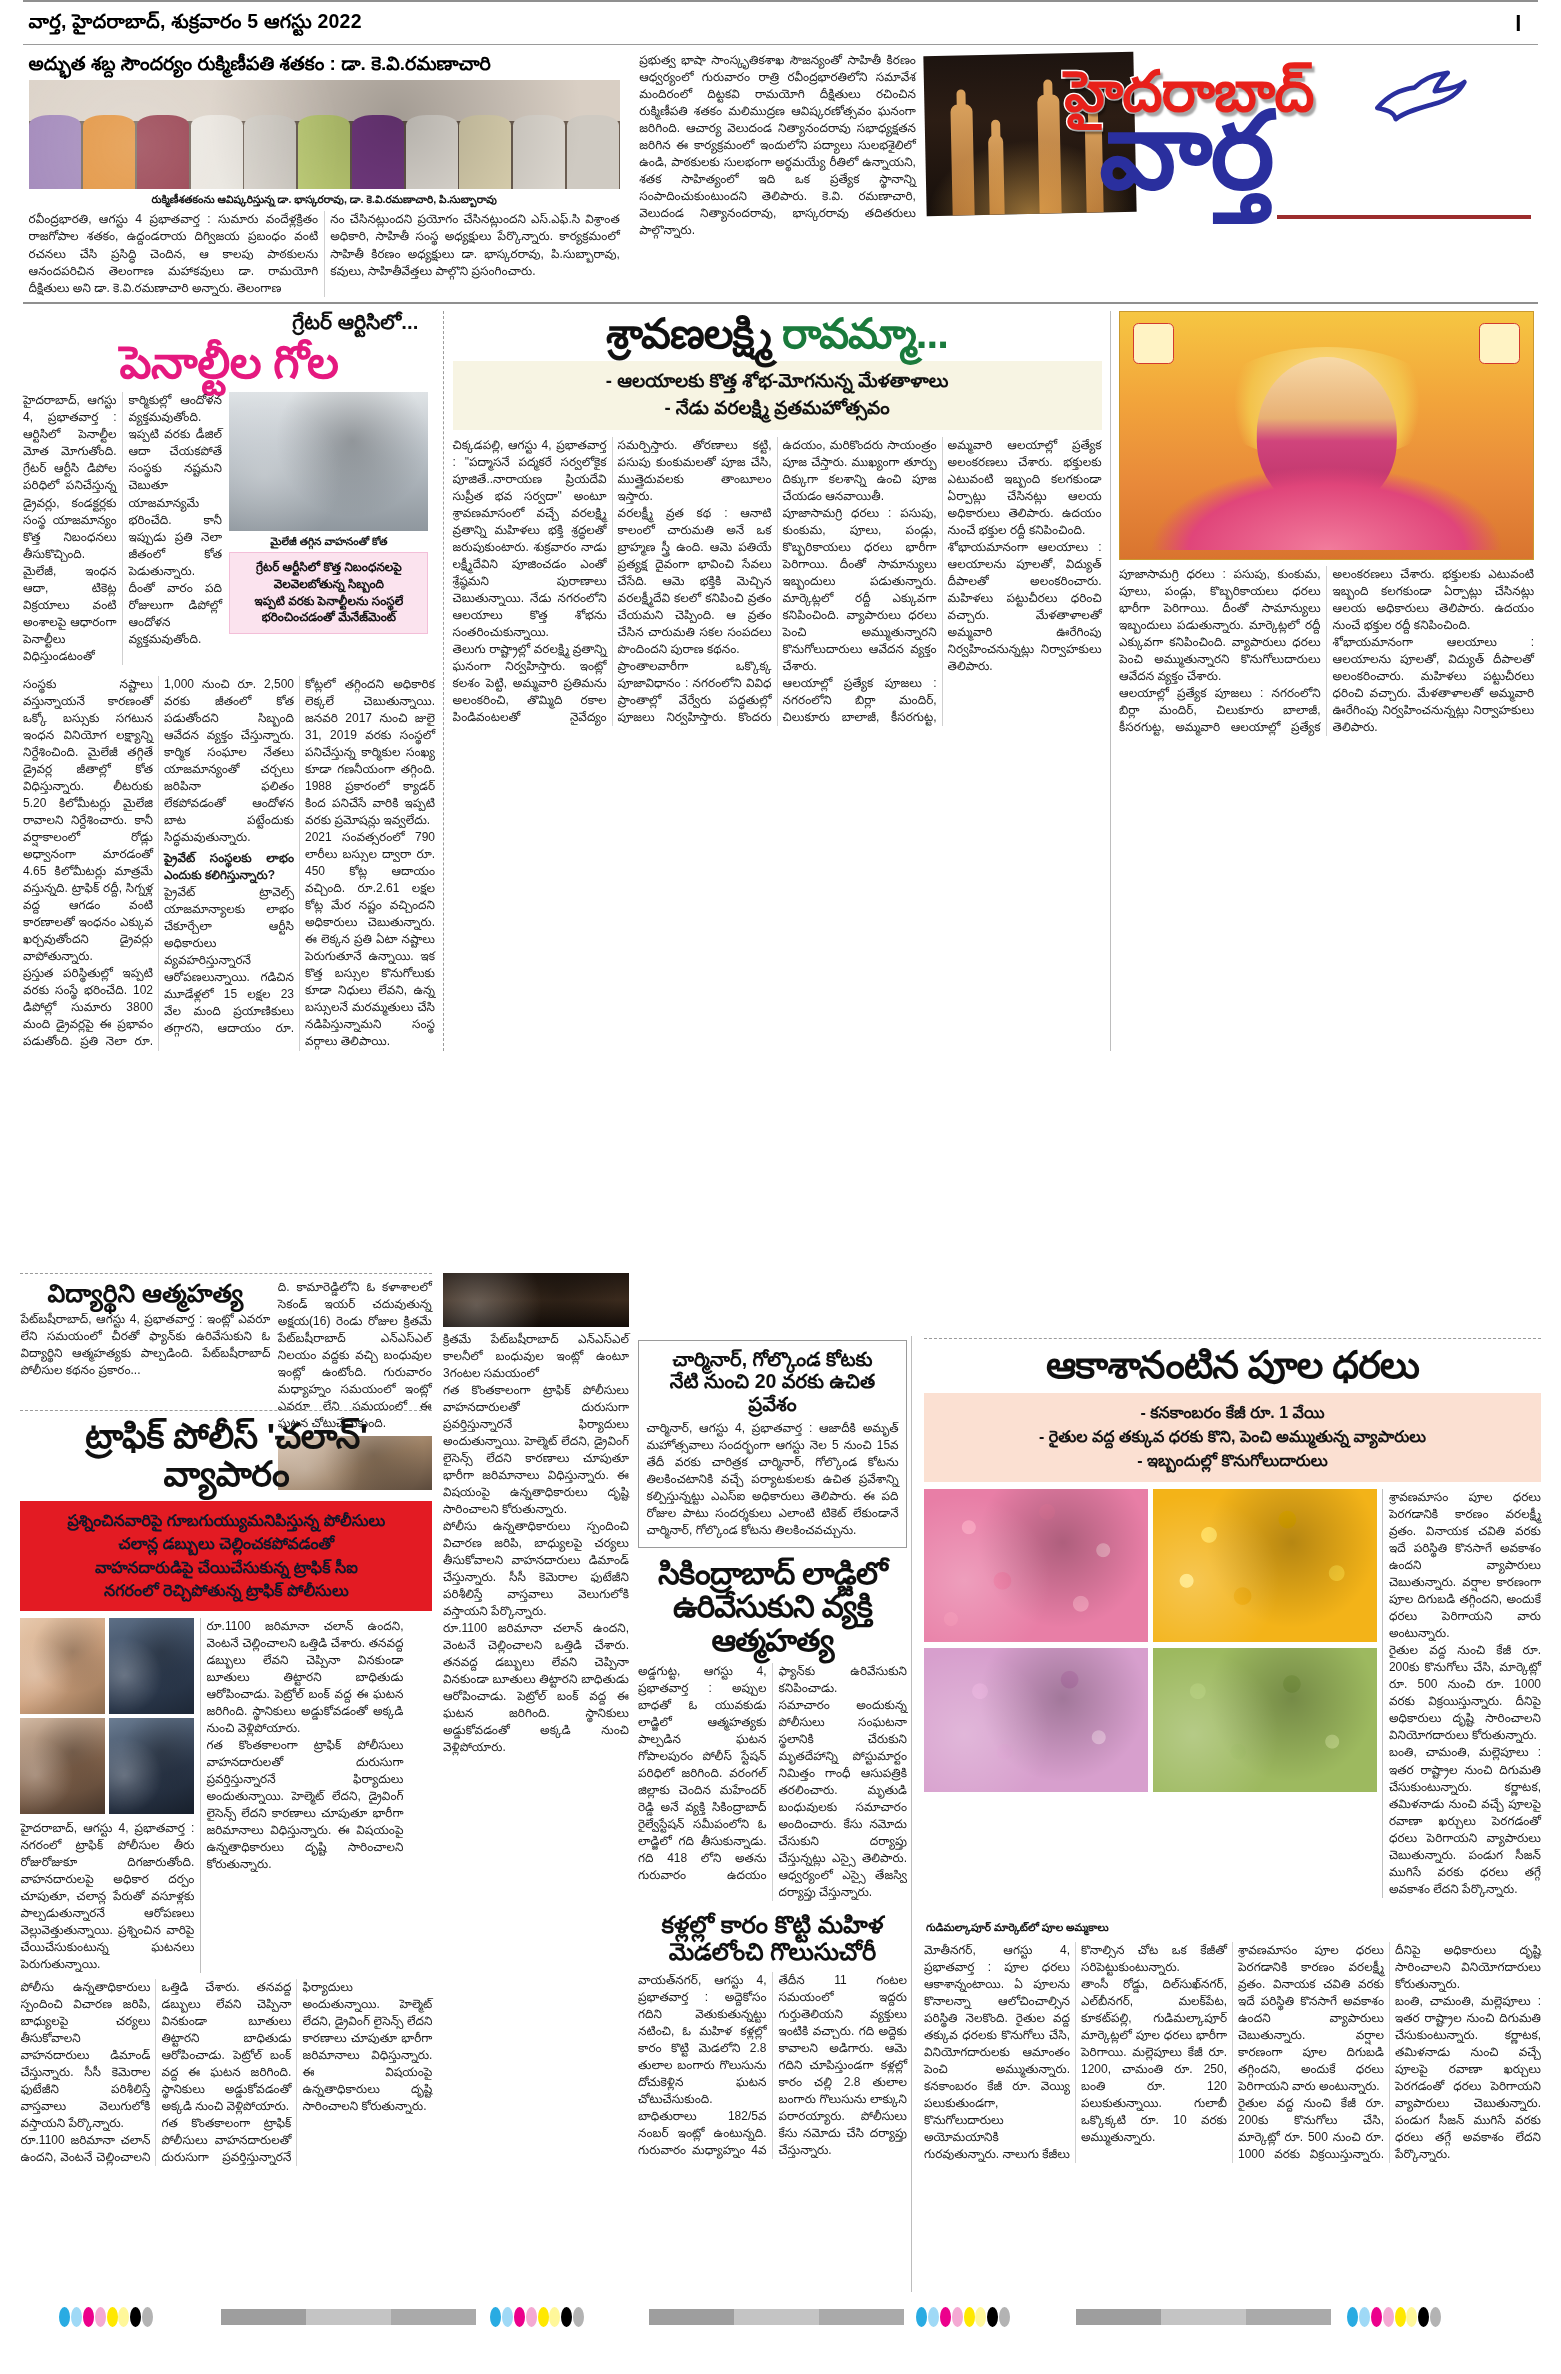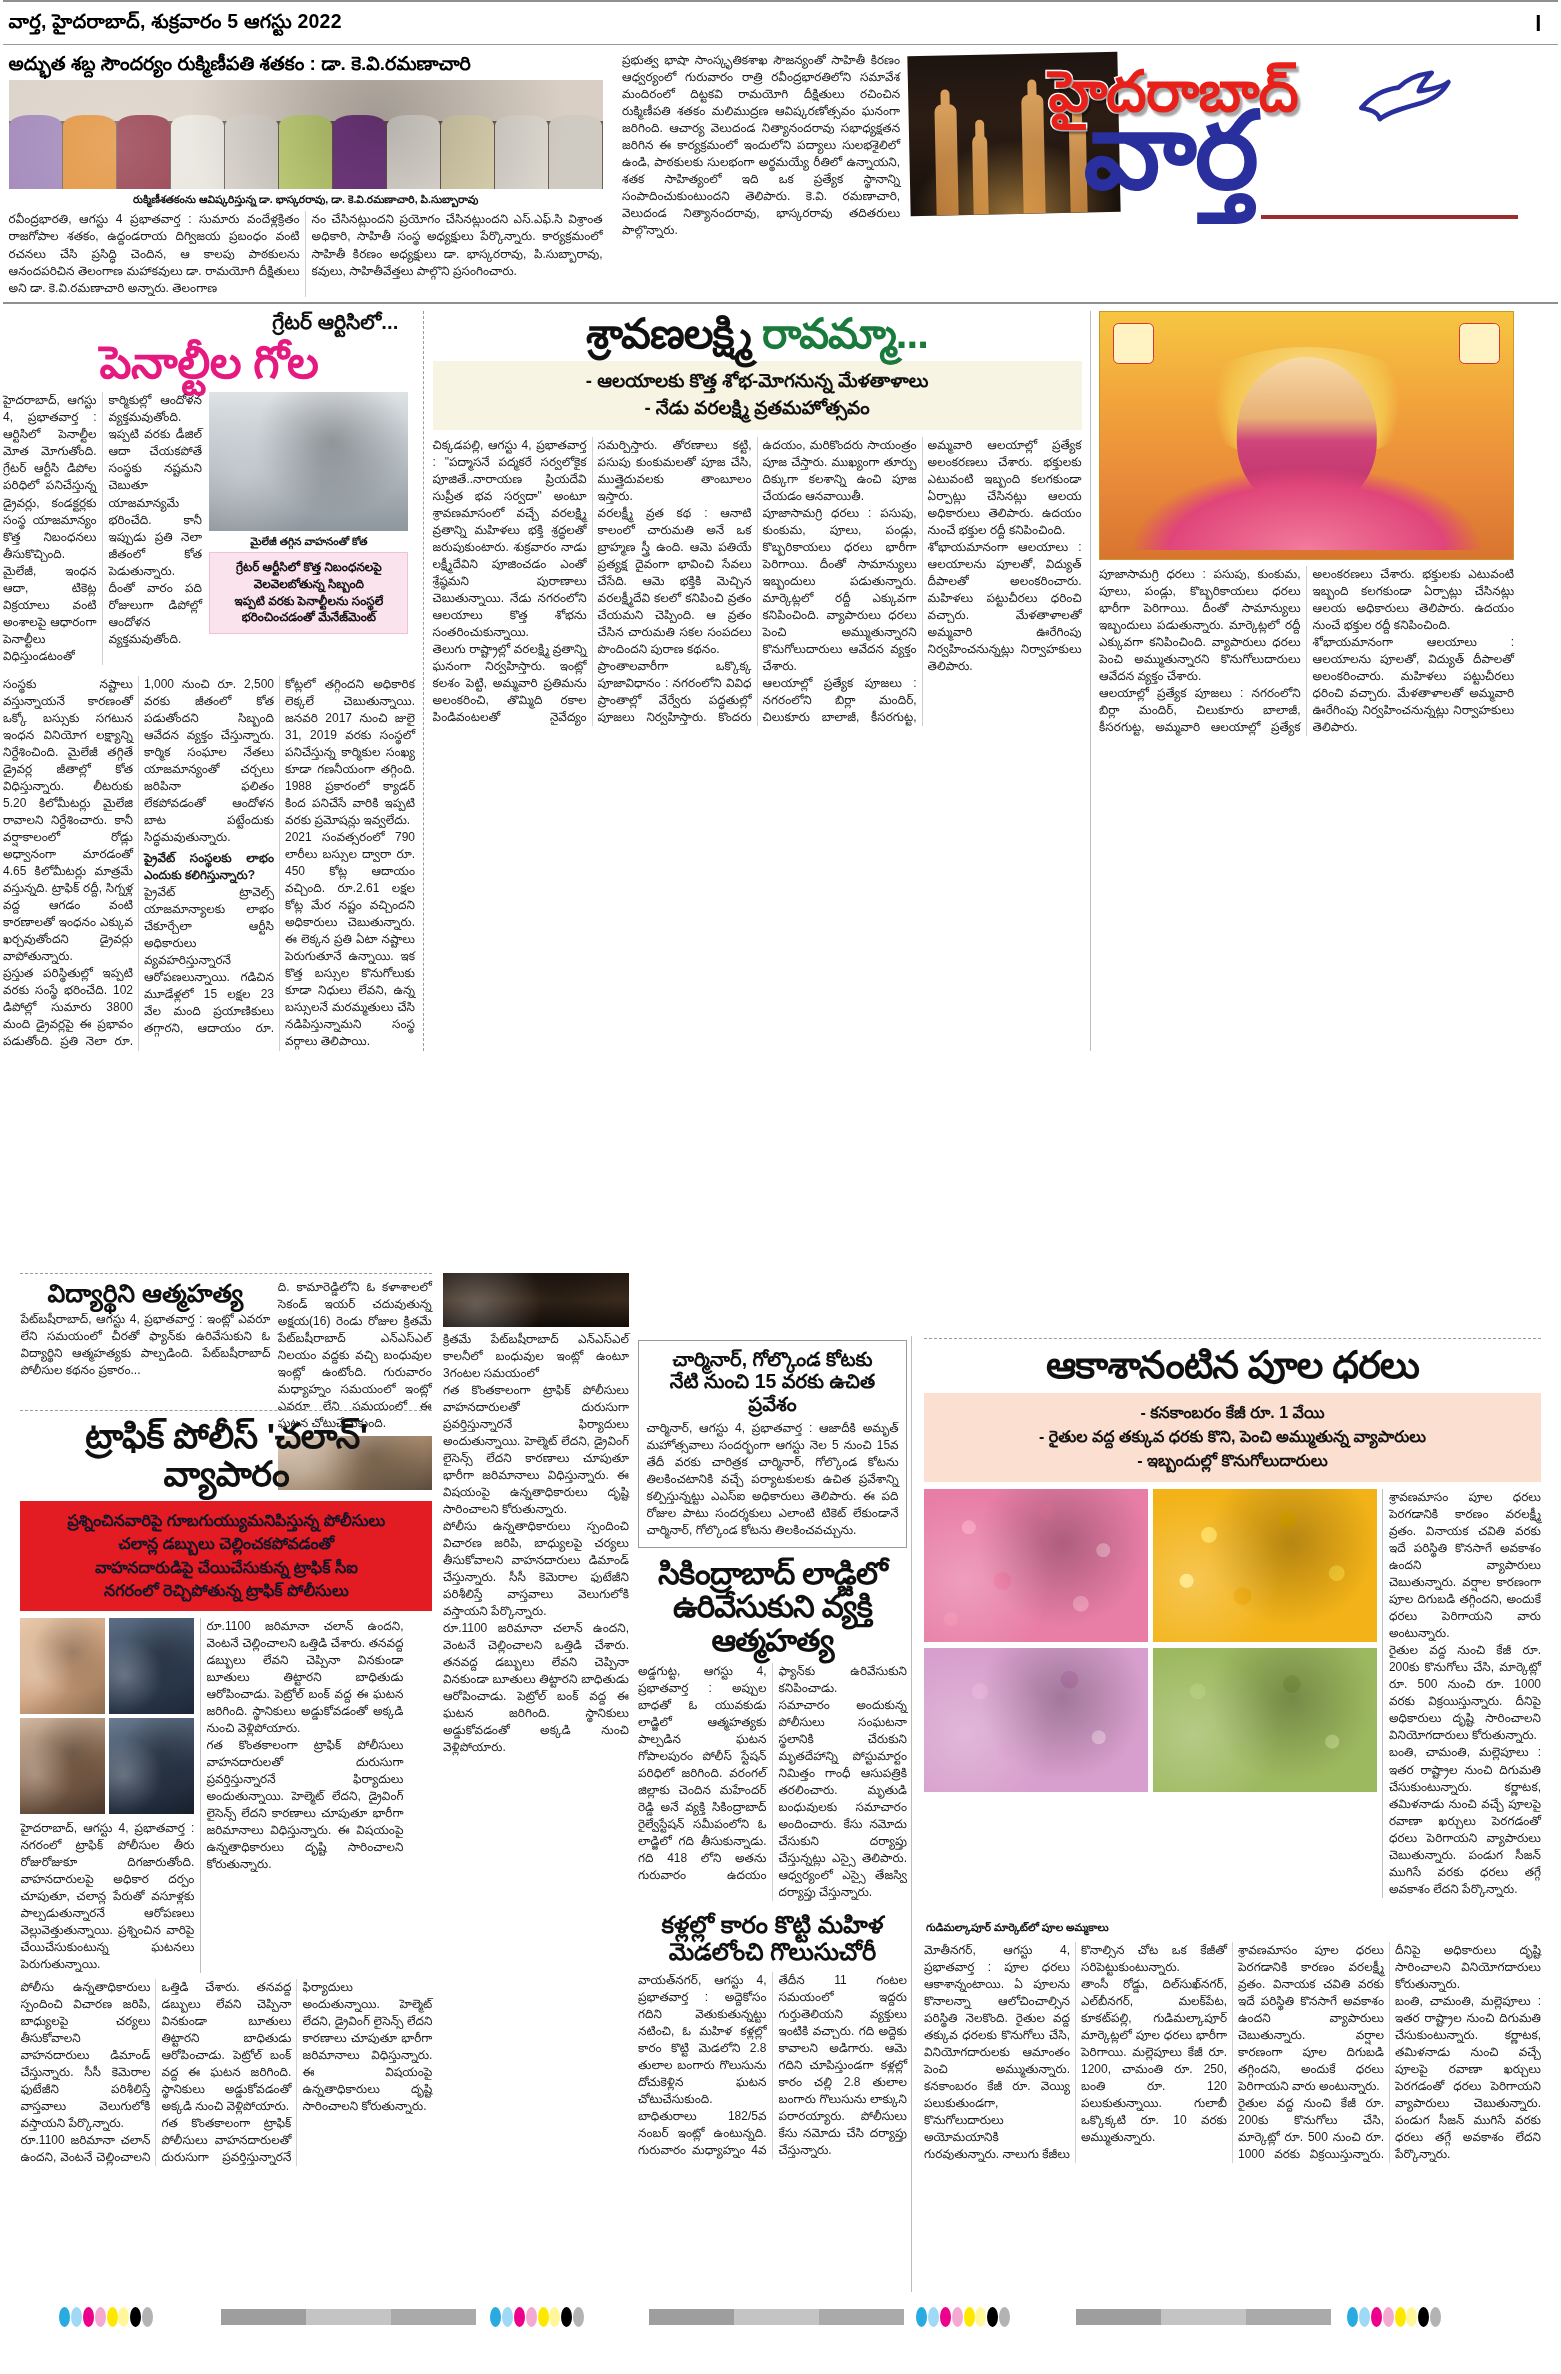--- a/index.html
+++ b/index.html
@@ -3,21 +3,21 @@
 <meta charset="utf-8">
 <style>
   * { box-sizing: border-box; margin: 0; padding: 0; }
   html, body {
     width: 1561px; height: 2375px;
     background: #ffffff;
     font-family: "Liberation Sans", "DejaVu Sans", sans-serif;
     color: #111;
     overflow: hidden;
   }
-  .page { position: relative; width: 1561px; height: 2375px; padding: 0 3px; }
+  .page { position: relative; width: 1561px; height: 2375px; padding: 0 23px; }
 
   
   .rule { height: 1.9px; background: #8f8f8f; }
   .rule-thin { height: 0.9px; background: #9a9a9a; }
   .dateline-row {
     display: flex; align-items: center; justify-content: space-between;
     padding: 8.3px 3.7px 6.5px 5.6px;
   }
   .dateline {
     font-size: 19.5px; font-weight: bold; letter-spacing: 0.2px; color: #000;
@@ -396,21 +396,21 @@
     <div class="photo ph-fort" style="height:54px;"></div>
     <p class="tx" style="margin-top:3.7px;">క్రితమే పేట్‌బషీరాబాద్ ఎన్‌ఎస్‌ఎల్ కాలనీలో బంధువుల ఇంట్లో ఉంటూ 3గంటల సమయంలో</p>
     <p class="tx">గత కొంతకాలంగా ట్రాఫిక్ పోలీసులు వాహనదారులతో దురుసుగా ప్రవర్తిస్తున్నారనే ఫిర్యాదులు అందుతున్నాయి. హెల్మెట్ లేదని, డ్రైవింగ్ లైసెన్స్ లేదని కారణాలు చూపుతూ భారీగా జరిమానాలు విధిస్తున్నారు. ఈ విషయంపై ఉన్నతాధికారులు దృష్టి సారించాలని కోరుతున్నారు.</p>
     <p class="tx">పోలీసు ఉన్నతాధికారులు స్పందించి విచారణ జరిపి, బాధ్యులపై చర్యలు తీసుకోవాలని వాహనదారులు డిమాండ్ చేస్తున్నారు. సీసీ కెమెరాల ఫుటేజీని పరిశీలిస్తే వాస్తవాలు వెలుగులోకి వస్తాయని పేర్కొన్నారు.</p>
     <p class="tx">రూ.1100 జరిమానా చలాన్ ఉందని, వెంటనే చెల్లించాలని ఒత్తిడి చేశారు. తనవద్ద డబ్బులు లేవని చెప్పినా వినకుండా బూతులు తిట్టారని బాధితుడు ఆరోపించాడు. పెట్రోల్ బంక్ వద్ద ఈ ఘటన జరిగింది. స్థానికులు అడ్డుకోవడంతో అక్కడి నుంచి వెళ్లిపోయారు.</p>
   </div>
 
   <div style="position:absolute;left:638px;top:1340px;width:269px;">
     <div class="boxed" style="padding:6.5px 7.4px 7.4px;">
       <div class="head-mid" style="font-size:19.5px;">చార్మినార్, గోల్కొండ కోటకు</div>
-      <div class="head-mid" style="font-size:19.5px;">నేటి నుంచి 15 వరకు ఉచిత ప్రవేశం</div>
+      <div class="head-mid" style="font-size:19.5px;">నేటి నుంచి 20 వరకు ఉచిత ప్రవేశం</div>
       <p class="tx" style="margin-top:4.6px;">చార్మినార్, ఆగస్టు 4, ప్రభాతవార్త : ఆజాదీకి అమృత్ మహోత్సవాలు సందర్భంగా ఆగస్టు నెల 5 నుంచి 15వ తేదీ వరకు చారిత్రక చార్మినార్, గోల్కొండ కోటను తిలకించటానికి వచ్చే పర్యాటకులకు ఉచిత ప్రవేశాన్ని కల్పిస్తున్నట్టు ఎఎస్ఐ అధికారులు తెలిపారు. ఈ పది రోజుల పాటు సందర్శకులు ఎలాంటి టికెట్ లేకుండానే చార్మినార్, గోల్కొండ కోటను తిలకించవచ్చును.</p>
     </div>
 
     <div class="head-xl" style="margin-top:9.3px;font-size:31px;">సికింద్రాబాద్ లాడ్జిలో ఉరివేసుకుని వ్యక్తి ఆత్మహత్య</div>
     <div class="cols2" style="margin-top:5.6px;">
       <p class="tx">అడ్డగుట్ట, ఆగస్టు 4, ప్రభాతవార్త : అప్పుల బాధతో ఓ యువకుడు లాడ్జిలో ఆత్మహత్యకు పాల్పడిన ఘటన గోపాలపురం పోలీస్ స్టేషన్ పరిధిలో జరిగింది. వరంగల్ జిల్లాకు చెందిన మహేందర్ రెడ్డి అనే వ్యక్తి సికింద్రాబాద్ రైల్వేస్టేషన్ సమీపంలోని ఓ లాడ్జిలో గది తీసుకున్నాడు. గది 418 లోని అతను గురువారం ఉదయం ఫ్యాన్‌కు ఉరివేసుకుని కనిపించాడు.</p>
       <p class="tx">సమాచారం అందుకున్న పోలీసులు సంఘటనా స్థలానికి చేరుకుని మృతదేహాన్ని పోస్టుమార్టం నిమిత్తం గాంధీ ఆసుపత్రికి తరలించారు. మృతుడి బంధువులకు సమాచారం అందించారు. కేసు నమోదు చేసుకుని దర్యాప్తు చేస్తున్నట్లు ఎస్సై తెలిపారు. ఆధ్వర్యంలో ఎస్సై తేజస్వి దర్యాప్తు చేస్తున్నారు.</p>
     </div>
 
     <div class="head-mid" style="margin-top:9.3px;font-size:24px;">కళ్లల్లో కారం కొట్టి మహిళ</div>

